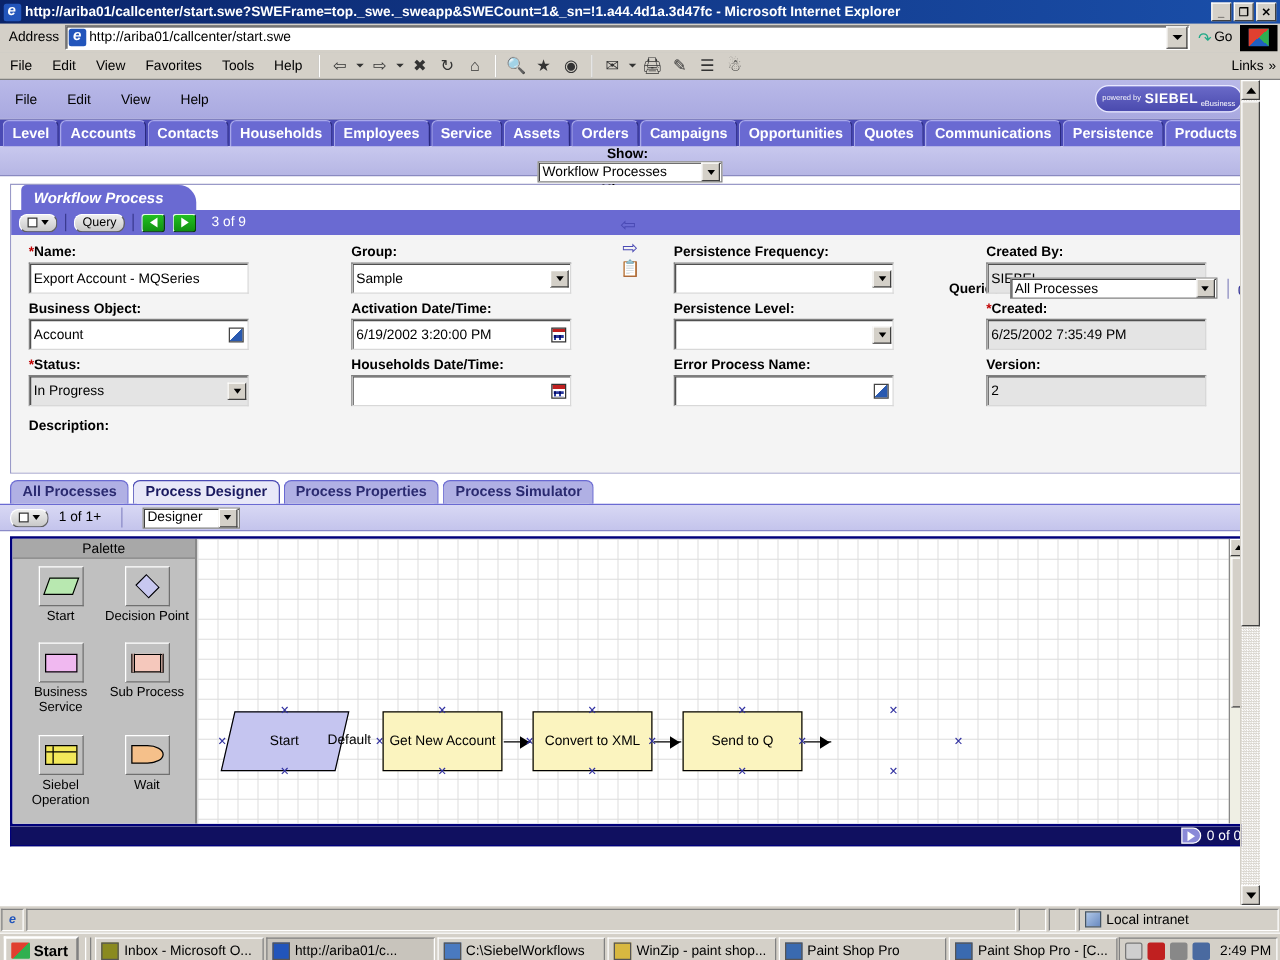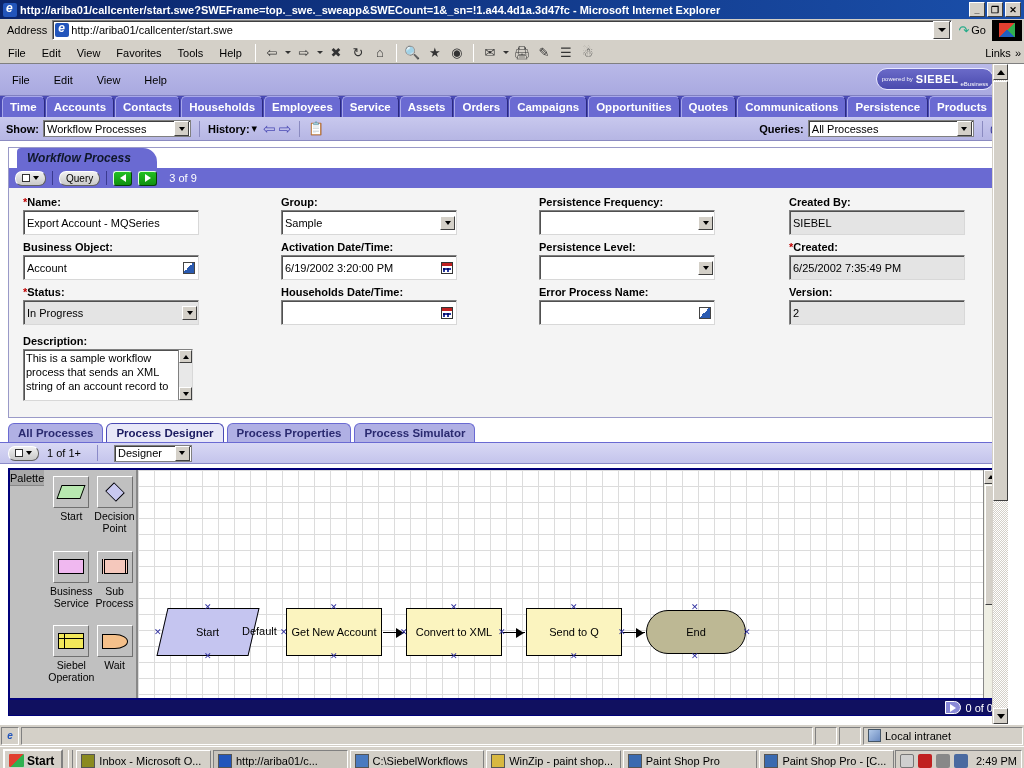--- a/index.html
+++ b/index.html
@@ -149,20 +149,21 @@
     border-radius: 5px 5px 0 0;
     margin-right: 1px;
     white-space: nowrap;
   }
 
   #showbar {
     height: 24px;
     background: linear-gradient(to bottom, #c8c8ee, #b6b6e4);
     display: flex; align-items: center; padding: 0 6px;
     border-bottom: 1px solid #8a8ac0;
+    flex-direction: column;
   }
   .bold-lbl { font-weight: bold; font-size: 11px; margin-right: 4px; }
   .sel {
     height: 17px; background: #fff; border: 1px solid #808080;
     box-shadow: inset 1px 1px 0 #404040;
     display: flex; align-items: center; font-size: 11px;
     padding-left: 3px; position: relative;
   }
   .sel .sarr {
     width: 15px; height: 15px; margin-left: auto; margin-right: 1px;
@@ -176,21 +177,21 @@
 
   
   #applet-wrap { padding: 6px 8px 0 8px; }
   #applet {
     border: 1px solid #9a9ac8; background: #f4f4f4;
   }
   #applet-tabrow { height: 20px; position: relative; background: #fff; }
   #applet-tab {
     position: absolute; left: 8px; top: 0;
     height: 20px; padding: 0 26px 0 10px;
-    background: #6a6ad2; color: #0f172a; font-weight: bold; font-style: italic;
+    background: #6a6ad2; color: #ffffff; font-weight: bold; font-style: italic;
     font-size: 12px; display: flex; align-items: center;
     border-radius: 4px 14px 0 0;
   }
   #applet-bar {
     height: 20px; background: #6a6ad2;
     display: flex; align-items: center; padding: 0 6px; gap: 6px;
   }
   .gbtn {
     height: 15px; background: linear-gradient(to bottom,#f0f0f0,#c8c8c8);
     border: 1px solid #fff; border-right-color:#606060; border-bottom-color:#606060;
@@ -282,24 +283,24 @@
   #des-bar .cnt { font-size:11px; }
 
   
   #designer {
     margin: 4px 8px 0 8px;
     border: 2px solid #00007a;
     background: #fff; height: 232px;
     display: flex; position: relative; overflow: hidden;
   }
   #palette {
-    width: 128px; background: #c0c0c0;
+    width: 148px; background: #c0c0c0;
     border-right: 2px solid #888;
     flex: none;
-    display: flex; flex-direction: row;
+    display: flex; flex-direction: column;
   }
   #palette-title {
     height: 16px; background: #a8a8a8; color:#000;
     font-size: 11px; display:flex;align-items:center;justify-content:center;
     border-bottom:1px solid #888;
   }
   #palette-grid {
     flex:1; display:grid; grid-template-columns: 1fr 1fr;
     padding: 6px 4px 0 4px; gap: 2px 0; overflow:hidden;
   }
@@ -496,21 +497,21 @@
     <div class="smi">View</div>
     <div class="smi">Help</div>
     <div id="siebel-logo">
       <span class="pb">powered by</span>
       <span class="sb">SIEBEL</span>
       <span class="eb">eBusiness</span>
     </div>
   </div>
 
   <div id="navtabs">
-    <div class="navtab">Time</div>
+    <div class="navtab">Level</div>
     <div class="navtab">Accounts</div>
     <div class="navtab">Contacts</div>
     <div class="navtab">Households</div>
     <div class="navtab">Employees</div>
     <div class="navtab">Service</div>
     <div class="navtab">Assets</div>
     <div class="navtab">Orders</div>
     <div class="navtab">Campaigns</div>
     <div class="navtab">Opportunities</div>
     <div class="navtab">Quotes</div>
@@ -583,31 +584,20 @@
         </div>
         <div class="fld">
           <div class="flabel"><span class="req">*</span><span>Status:</span></div>
           <div class="fin ro" style="width:176px">
             <span class="txt">In Progress</span>
             <span class="drop"></span>
           </div>
         </div>
         <div class="fld" style="margin-top:10px">
           <div class="flabel">Description:</div>
-          <div class="desc-box">
-            <div class="dtext">This is a sample workflow process that sends an XML string of an account record to</div>
-            <div class="dsb">
-              <div class="sbbtn">
-                      <span class="up"></span>
-                    </div>
-              <div class="sbbtn">
-                      <span class="dw"></span>
-                    </div>
-            </div>
-          </div>
         </div>
       </div>
 
       <div>
         <div class="fld">
           <div class="flabel">Group:</div>
           <div class="fin" style="width:176px">
             <span class="txt">Sample</span>
             <span class="drop"></span>
           </div>
@@ -774,23 +764,20 @@
       <div class="node task" style="left:388px; top:138px; width:96px; height:48px;">
         <span>Send to Q</span>
       </div>
       <div class="handle" style="left:432px;top:133px">✕</div>
       <div class="handle" style="left:432px;top:182px">✕</div>
 
       <div class="conn" style="left:485px; top:162px; width:22px;"></div>
       <div class="arrowhead" style="left:498px; top:158px;"></div>
       <div class="handle" style="left:480px;top:158px">✕</div>
 
-      <div class="node end" style="left:508px; top:140px; width:100px; height:44px;">
-        <span>End</span>
-      </div>
       <div class="handle" style="left:553px;top:133px">✕</div>
       <div class="handle" style="left:553px;top:182px">✕</div>
       <div class="handle" style="left:605px;top:158px">✕</div>
 
       <div id="cv-scroll">
         <div class="sbtn-top">
               <span style="width:0;height:0;border-left:3px solid transparent;border-right:3px solid transparent;border-bottom:4px solid #000"></span>
             </div>
         <div class="thumb"></div>
       </div>

